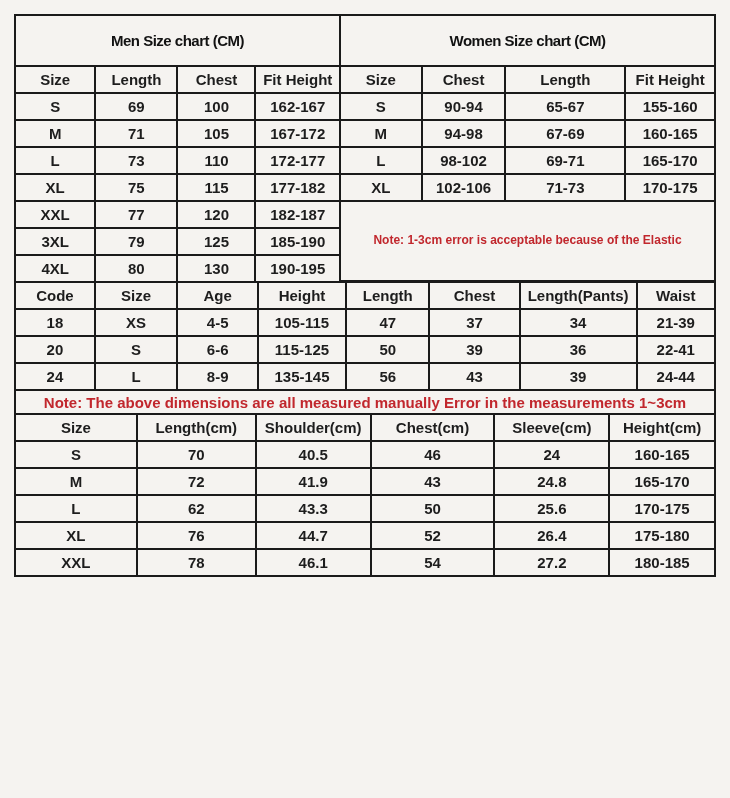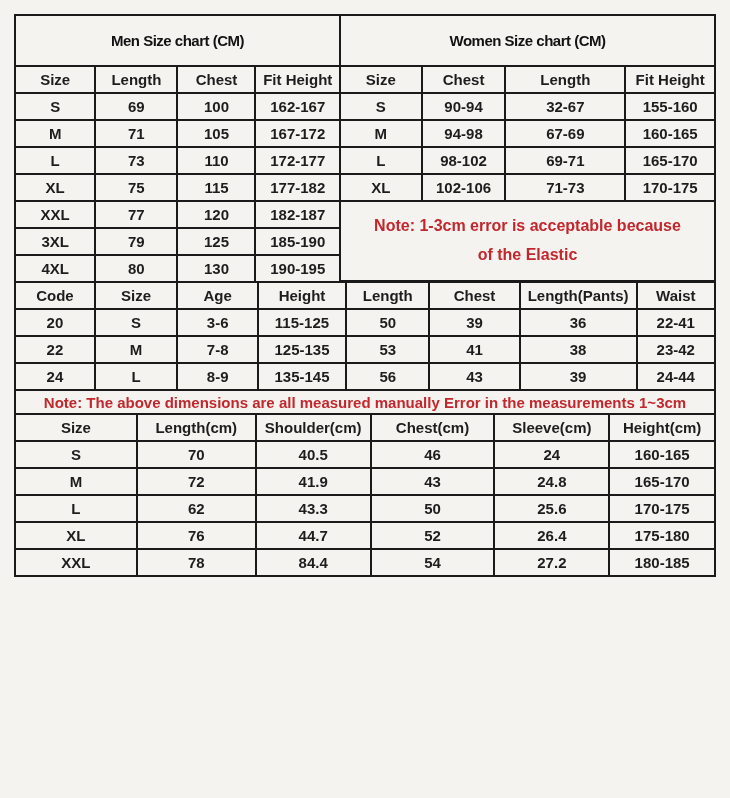--- a/index.html
+++ b/index.html
@@ -26,21 +26,21 @@
     font-size:28px; font-weight:bold; letter-spacing:-0.5px;
     height:49px; color:#121212;
   }
   .top-row { display:flex; }
   .top-row .men-col { width:340px; }
   .top-row .women-col { width:392px; margin-left:-2px; display:flex; flex-direction:column; }
   table.men, table.women { width:100%; }
   table.kids, table.player { width:100%; margin-top:-2px; }
   .note-box {
     border:2px solid #1a1a1a; margin-top:-2px; box-sizing:border-box;
-    color:#c1272d; text-align:center; font-size:16px; font-weight:bold;
+    color:#c1272d; text-align:center; font-size:12px; font-weight:bold;
     display:flex; align-items:center; justify-content:center;
     background:#f5f3f0;
   }
   .note-box.women-note { height:82px; padding:0 28px; line-height:1.8; white-space:normal; }
   .note-box.kids-note  { height:26px; font-size:15px; }
   .kids .title, .player .title { height:46px; }
 </style>
 </head>
 <body>
 
@@ -129,21 +129,21 @@
               <th class="hcell">Size</th>
               <th class="hcell">Chest</th>
               <th class="hcell">Length</th>
               <th class="hcell">Fit Height</th>
             </tr>
         </thead>
         <tbody>
             <tr>
               <td>S</td>
               <td>90-94</td>
-              <td>32-67</td>
+              <td>65-67</td>
               <td>155-160</td>
             </tr>
             <tr>
               <td>M</td>
               <td>94-98</td>
               <td>67-69</td>
               <td>160-165</td>
             </tr>
             <tr>
               <td>L</td>
@@ -181,38 +181,38 @@
           <th class="hcell">Age</th>
           <th class="hcell">Height</th>
           <th class="hcell">Length</th>
           <th class="hcell">Chest</th>
           <th class="hcell">Length(Pants)</th>
           <th class="hcell">Waist</th>
         </tr>
     </thead>
     <tbody>
         <tr>
+          <td>18</td>
+          <td>XS</td>
+          <td>4-5</td>
+          <td>105-115</td>
+          <td>47</td>
+          <td>37</td>
+          <td>34</td>
+          <td>21-39</td>
+        </tr>
+        <tr>
           <td>20</td>
           <td>S</td>
-          <td>3-6</td>
+          <td>6-6</td>
           <td>115-125</td>
           <td>50</td>
           <td>39</td>
           <td>36</td>
           <td>22-41</td>
-        </tr>
-        <tr>
-          <td>22</td>
-          <td>M</td>
-          <td>7-8</td>
-          <td>125-135</td>
-          <td>53</td>
-          <td>41</td>
-          <td>38</td>
-          <td>23-42</td>
         </tr>
         <tr>
           <td>24</td>
           <td>L</td>
           <td>8-9</td>
           <td>135-145</td>
           <td>56</td>
           <td>43</td>
           <td>39</td>
           <td>24-44</td>
@@ -270,21 +270,21 @@
           <td>XL</td>
           <td>76</td>
           <td>44.7</td>
           <td>52</td>
           <td>26.4</td>
           <td>175-180</td>
         </tr>
         <tr>
           <td>XXL</td>
           <td>78</td>
-          <td>84.4</td>
+          <td>46.1</td>
           <td>54</td>
           <td>27.2</td>
           <td>180-185</td>
         </tr>
       </tbody>
   </table>
 
 </div>
 
 </body></html>

